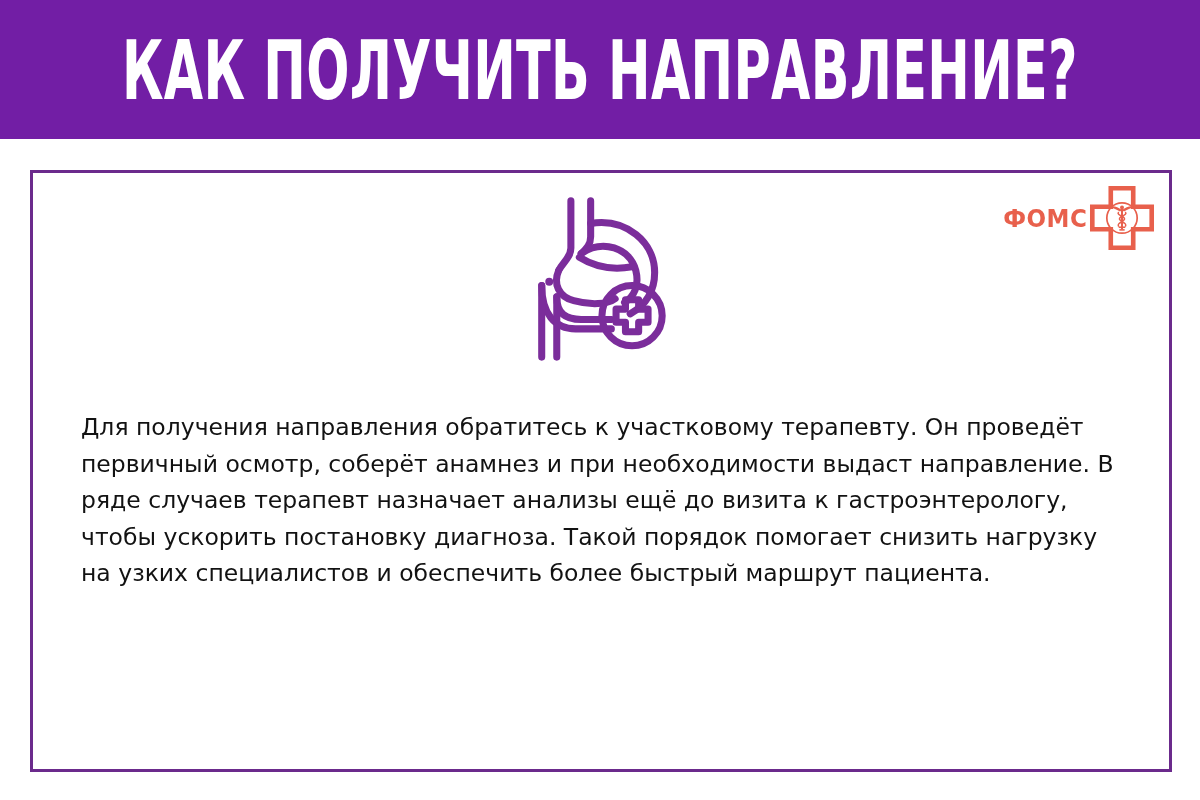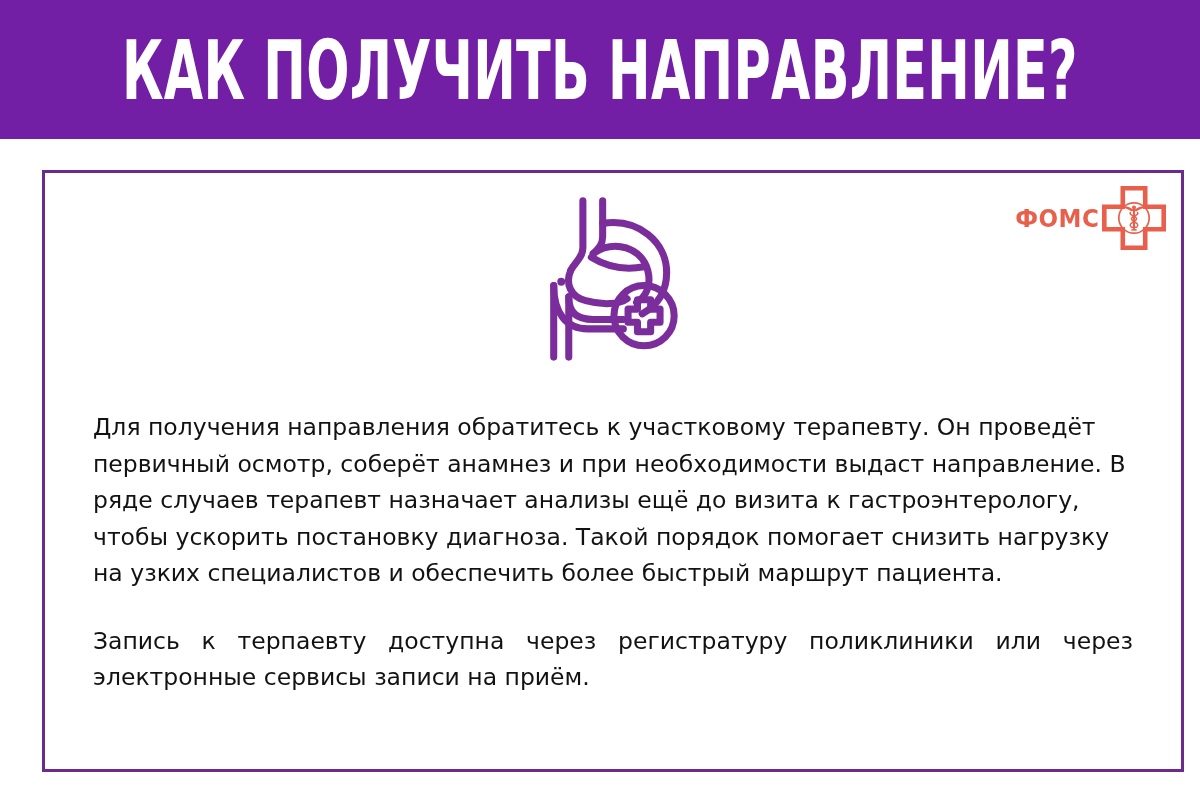--- a/index.html
+++ b/index.html
@@ -54,21 +54,20 @@
   
   .card-frame {
     position: absolute;
     left: 30px;
     top: 170px;
     width: 1142px;
     height: 602px;
     border: 3px solid #6B2A8C;
     box-sizing: border-box;
     background: #ffffff;
-    margin-left: 12px;
   }
 
   
   .foms-logo {
     position: absolute;
     right: 14px;
     top: 8px;
     display: flex;
     align-items: center;
     gap: 2px;
@@ -196,17 +195,16 @@
 
           <circle cx="30" cy="92" r="4.2" fill="#7B2D9B"></circle>
 
           <path d="M111 111 H125 V121 H135 V135 H125 V145 H111 V135 H101 V121 H111 Z" fill="none" stroke="#7B2D9B" stroke-width="7.5" stroke-linejoin="round"></path>
         </svg>
       </span>
     </div>
 
     <div class="body-copy">
       <p class="para">Для получения направления обратитесь к участковому терапевту. Он проведёт первичный осмотр, соберёт анамнез и при необходимости выдаст направление. В ряде случаев терапевт назначает анализы ещё до визита к гастроэнтерологу, чтобы ускорить постановку диагноза. Такой порядок помогает снизить нагрузку на узких специалистов и обеспечить более быстрый маршрут пациента.</p>
-      <p class="para justified">Запись к терпаевту доступна через регистратуру поликлиники или через электронные сервисы записи на приём.</p>
     </div>
 
   </div>
 </div>
 
 </body></html>

